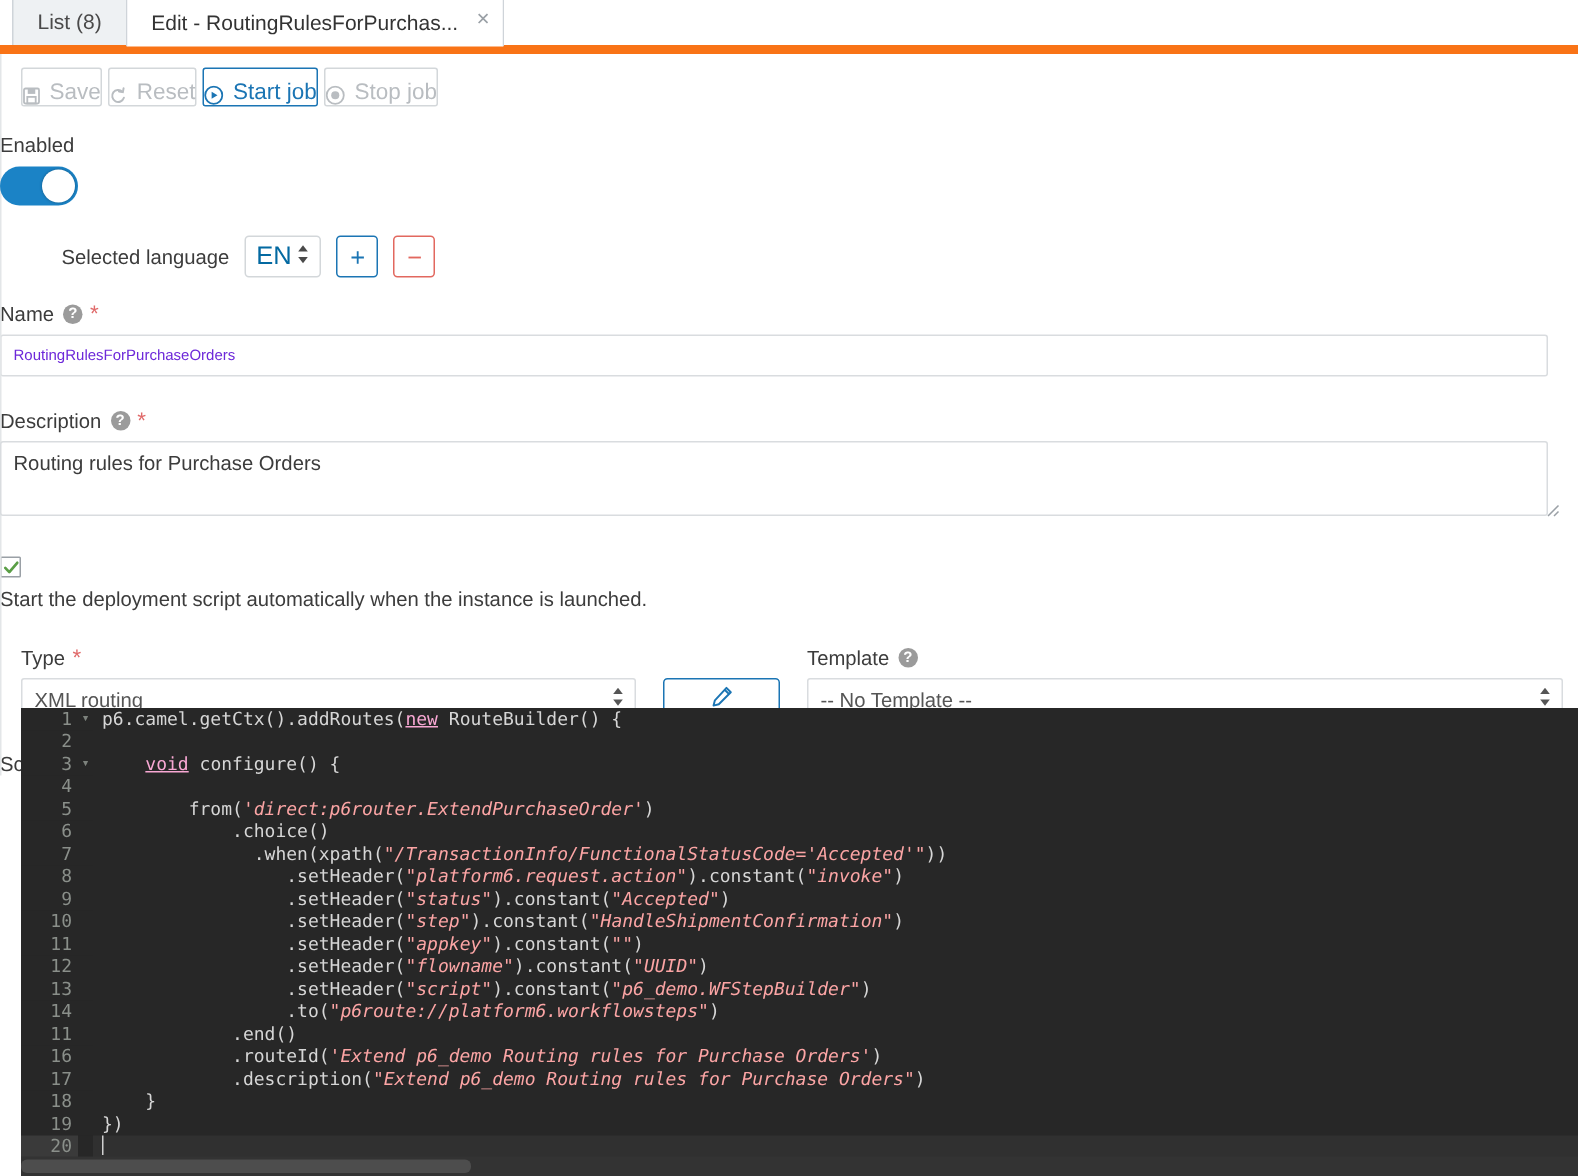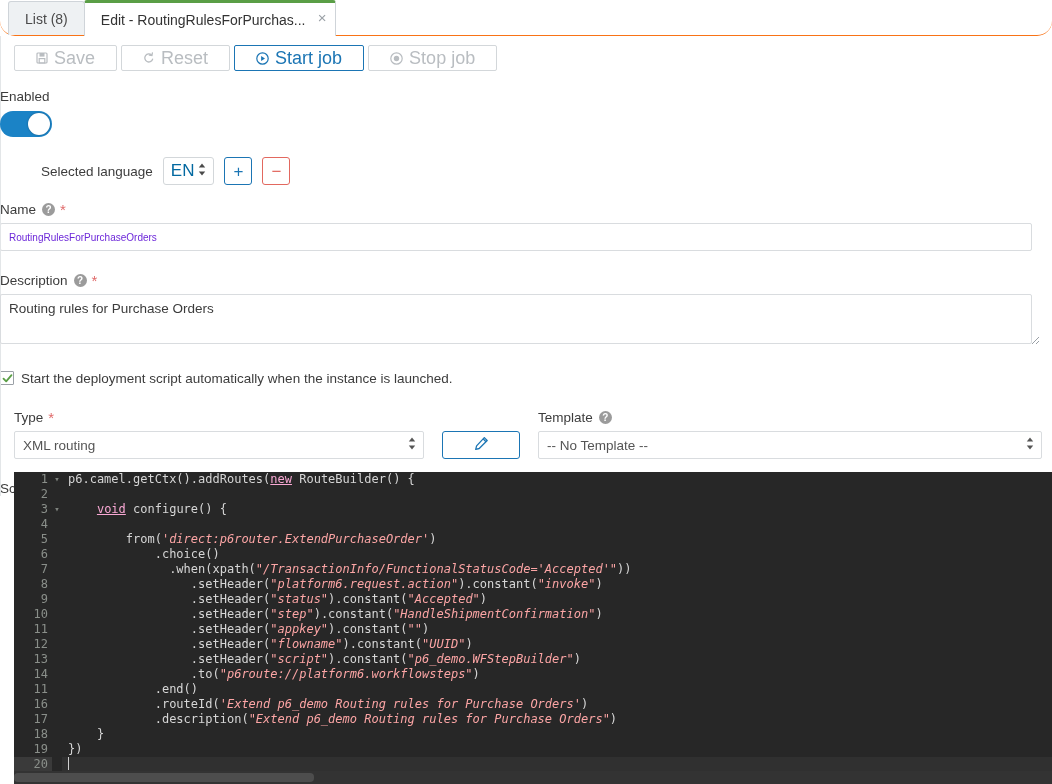--- a/index.html
+++ b/index.html
@@ -11,26 +11,25 @@
     font-size: 13px;
     color: #333333;
     overflow: hidden;
   }
   .page { position: relative; width: 1052px; height: 784px; background:#fff; }
 
   
   .tabbar {
     position: relative;
     height: 36px;
-    border-bottom: 1px solid #f97316;
+    border-bottom: 6px solid #f97316;
     background: #ffffff;
     display: flex;
     align-items: flex-end;
     padding-left: 8px;
-    border-radius: 15px;
   }
   .tab {
     position: relative;
     height: 34px;
     display: flex;
     align-items: center;
     padding: 0 16px;
     font-size: 14px;
     color: #4a4a4a;
     background: #eef1f3;
@@ -72,25 +71,25 @@
   }
 
   
   .toolbar {
     display: flex;
     padding: 9px 0 0 14px;
     gap: 0;
   }
   .btn {
     display: inline-flex;
-    align-items: center;
+    align-items: flex-end;
     gap: 6px;
     height: 26px;
-    padding: 0 21px;
-    font-size: 18px;
+    padding: 0 0;
+    font-size: 15px;
     background: #ffffff;
     border: 1px solid #d3d7da;
     color: #b9bdc1;
     cursor: default;
     margin-right: 4px;
     border-radius: 2px;
     white-space: nowrap;
   }
   .btn.enabled {
     color: #1b75b4;
@@ -172,21 +171,21 @@
     outline: none;
     overflow: hidden;
   }
   .tarea-wrap { position: relative; }
   .resize-grip {
     position:absolute; right:2px; bottom:2px; width:14px; height:14px;
     pointer-events:none;
   }
 
   
-  .cbrow { display:flex; align-items:flex-start; gap:7px; }
+  .cbrow { display:flex; align-items:flex-start; gap:7px;flex-direction:column; }
   .cbox {
     width: 14px; height: 14px; border: 1px solid #9aa0a6;
     background: #fff; display:flex; align-items:center; justify-content:center;
     cursor: pointer; border-radius: 1px;
   }
   .cbox svg { display:block; }
   .cbtext { font-size: 13.5px; color:#3c3c3c; }
 
   
   .selwrap { position: relative; }

